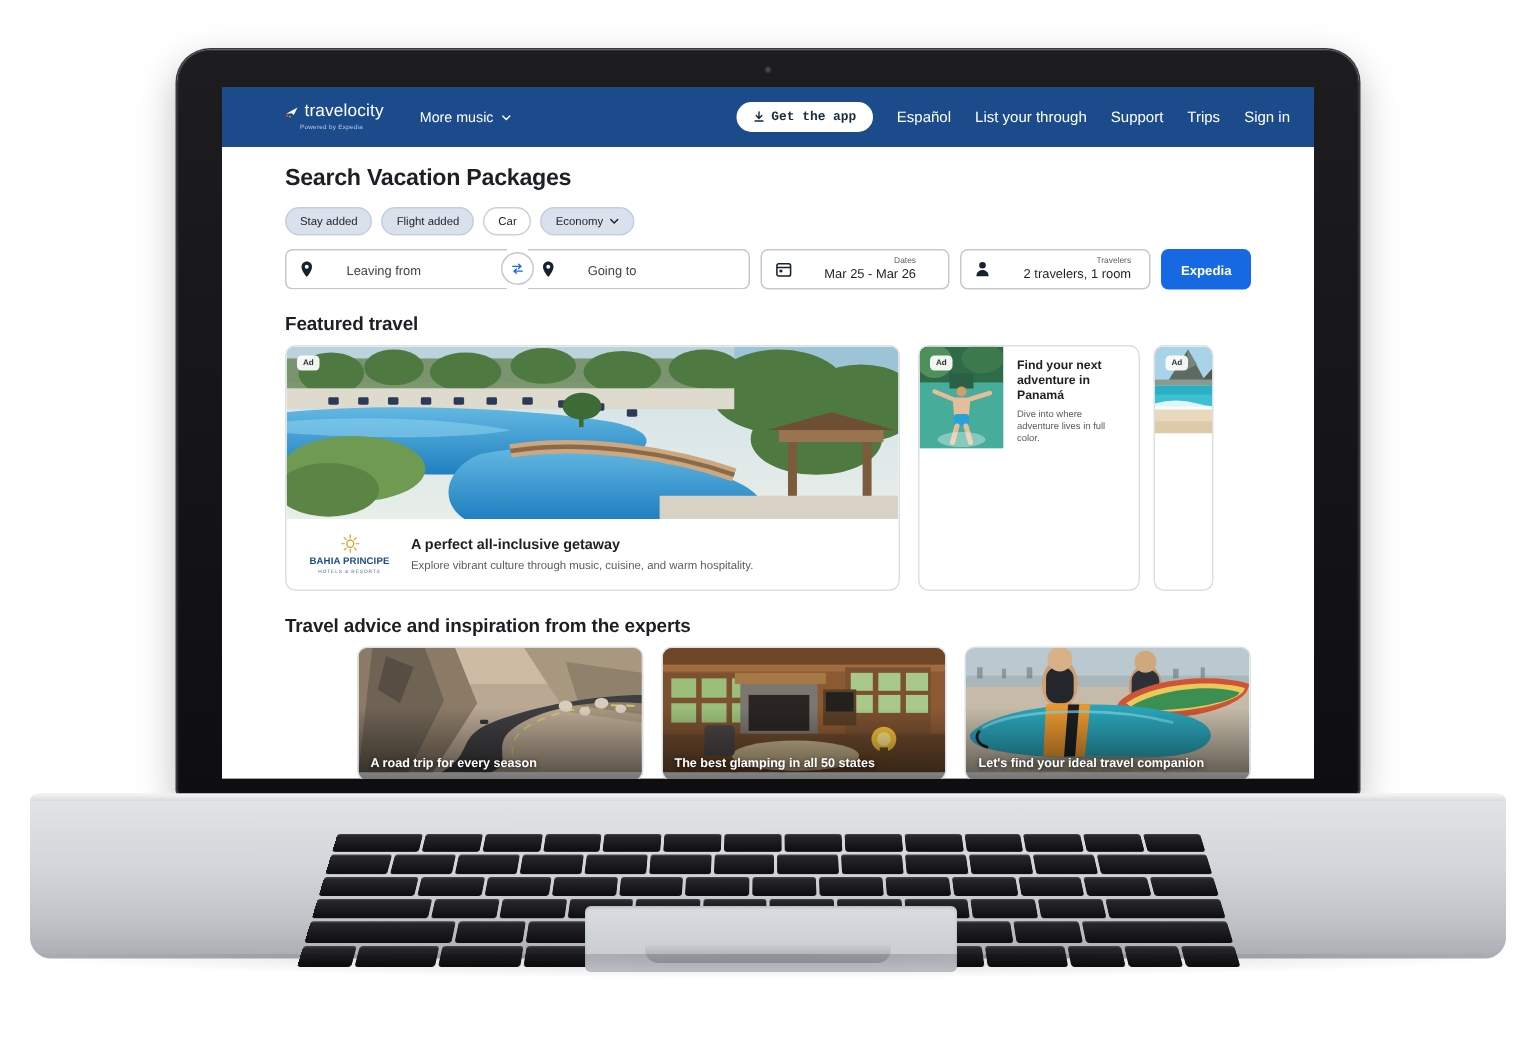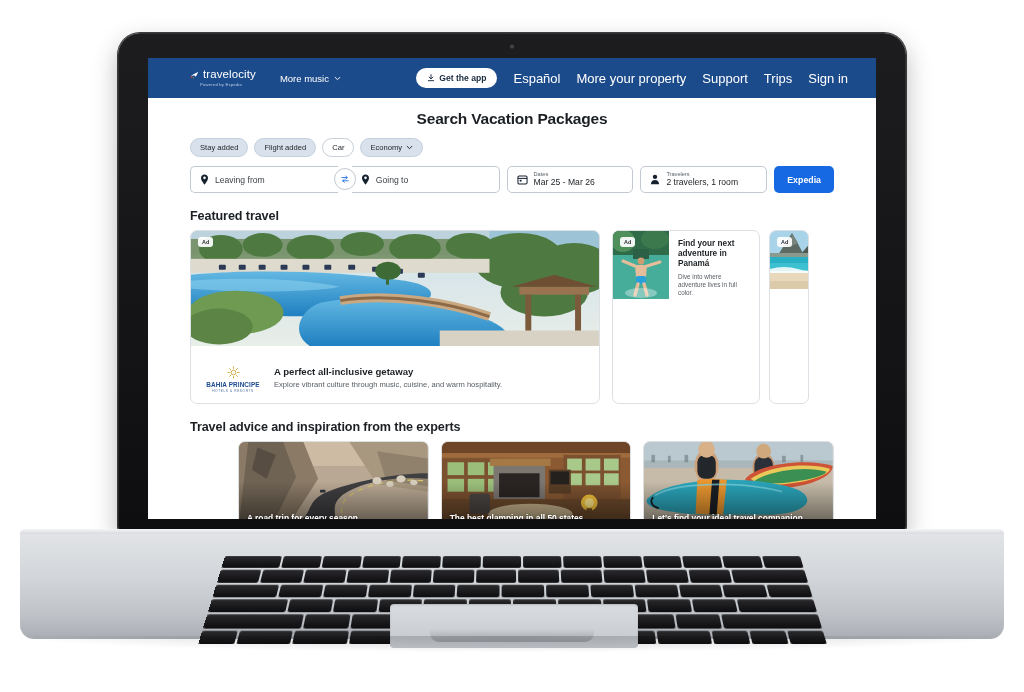--- a/index.html
+++ b/index.html
@@ -79,58 +79,58 @@
     border-radius: 4px;
     box-shadow: inset 0 1px 2px rgba(0,0,0,.16);
   }
 
   
   .page { width: 728px; height: 461px; background: #fff; position: relative; }
 
   
   .site-header {
     height: 40px; background: #1c4b8b;
-    display: flex; align-items: center; padding: 0 28px 0 42px;
+    display: flex; align-items: center; padding: 0 16px 0 42px;
   }
   .brand { display: flex; flex-direction: column; line-height: 1; }
   .brand-row { display: flex; align-items: center; gap: 3px; }
   .brand-name { color: #fff; font-size: 11.5px; letter-spacing: .1px; }
   .brand-sub { color: #b9cbe4; font-size: 4.2px; letter-spacing: .2px; margin-top: 2px; margin-left: 10px; }
   .plane-icon { width: 10px; height: 10px; display:block; }
   .more-travel {
     color: #fff; font-size: 9.5px; margin-left: 24px; display: flex; align-items: center; gap: 5px;
     cursor: pointer;
   }
   .chev { width: 7px; height: 7px; display:block; }
   .hdr-right { margin-left: auto; display: flex; align-items: center; gap: 16px; }
   .get-app {
     background: #fff; color: #17293d; font-size: 8.6px; font-weight: 700;
     border-radius: 14px; padding: 5px 11px; display: flex; align-items: center; gap: 4px;
-    border: none; cursor: pointer; font-family: Liberation Sans, sans-serif;
+    border: none; cursor: pointer; font-family: Liberation Mono, monospace;
   }
   .dl-icon { width: 8px; height: 8px; display:block; }
-  .hdr-link { color: #fff; font-size: 13px; cursor: pointer; white-space: nowrap; text-align: center; }
+  .hdr-link { color: #fff; font-size: 10px; cursor: pointer; white-space: nowrap; text-align: center; }
 
   
   .main { padding: 12px 42px 0 42px; }
-  .page-title { font-size: 15.5px; font-weight: 700; color: #1c2024; letter-spacing: -.2px; text-align: center; }
+  .page-title { font-size: 15.5px; font-weight: 700; color: #1c2024; letter-spacing: -.2px; }
 
   .chips { display: flex; gap: 6px; margin-top: 10px; }
   .chip {
     font-size: 7.6px; color: #1c2024; border-radius: 12px;
     padding: 4px 9px; background: #d9e1ec; border: 1px solid #c3cfde;
     display: flex; align-items: center; gap: 4px; cursor: pointer; white-space: nowrap;
   }
   .chip.outline { background: #fff; border: 1px solid #c9d0d8; }
 
   
   .searchbar { display: flex; align-items: center; gap: 7px; margin-top: 9px; }
   .field {
     height: 27px; border: 1px solid #c3c9d1; border-radius: 5px; background: #fff;
-    display: flex; align-items: center; gap: 6px; padding: 0 9px; cursor: pointer;
+    display: flex; align-items: center; gap: 22px; padding: 0 9px; cursor: pointer; text-align: right;
   }
   .field.leaving { width: 154px; border-radius: 5px 0 0 5px; border-right: none; }
   .field.going  { width: 154px; border-radius: 0 5px 5px 0; border-left: none; }
   .swapwrap { position: relative; width: 0; height: 27px; }
   .swap {
     position: absolute; left: -11px; top: 2px; width: 22px; height: 22px; border-radius: 50%;
     background: #fff; border: 1px solid #c3c9d1; display: flex; align-items: center; justify-content: center;
     z-index: 3; cursor: pointer;
   }
   .swap svg { width: 10px; height: 10px; }
@@ -154,21 +154,21 @@
   .featured { display: flex; gap: 12px; }
   .hero-card {
     width: 410px; border: 1px solid #dcdfe3; border-radius: 7px; overflow: hidden; background: #fff;
     cursor: pointer;
   }
   .hero-img { position: relative; height: 116px; overflow: hidden; }
   .ad-badge {
     position: absolute; left: 7px; top: 6px; background: rgba(255,255,255,.92);
     color: #2b2f33; font-size: 5.4px; font-weight: 700; padding: 2px 4px; border-radius: 3px; z-index: 4;
   }
-  .hero-body { display: flex; align-items: flex-start; gap: 10px; padding: 19px 11px 10px; }
+  .hero-body { display: flex; align-items: center; gap: 10px; padding: 9px 11px 10px; }
   .bp-logo { width: 62px; flex: none; text-align: center; }
   .bp-sun { width: 13px; height: 13px; margin: 0 auto 2px; display: block; }
   .bp-name { font-size: 6.4px; font-weight: 700; color: #1d4b8f; letter-spacing: .1px; }
   .bp-sub { font-size: 3.2px; color: #4a6f9e; letter-spacing: .6px; margin-top: 1px; }
   .hero-text h3 { font-size: 9.6px; font-weight: 700; color: #1c2024; }
   .hero-text p { font-size: 7.6px; color: #565d64; margin-top: 3px; }
 
   .side-col { display: flex; flex-direction: row; gap: 9px; width: 197px; }
   .side-card {
     border: 1px solid #dcdfe3; border-radius: 7px; overflow: hidden; background: #fff;
@@ -228,21 +228,21 @@
 
           <div class="hdr-right">
             <button class="get-app">
               <svg class="dl-icon" viewBox="0 0 12 12">
                 <path d="M6 1 V7 M3.2 4.6 L6 7.4 L8.8 4.6" stroke="#17293d" stroke-width="1.4" fill="none" stroke-linecap="round" stroke-linejoin="round"></path>
                 <path d="M2 10 H10" stroke="#17293d" stroke-width="1.4" stroke-linecap="round"></path>
               </svg>
               <span>Get the app</span>
             </button>
             <span class="hdr-link">Español</span>
-            <span class="hdr-link">More your property</span>
+            <span class="hdr-link">List your through</span>
             <span class="hdr-link">Support</span>
             <span class="hdr-link">Trips</span>
             <span class="hdr-link">Sign in</span>
           </div>
         </div>
 
         <div class="main">
 
           <h1 class="page-title">Search Vacation Packages</h1>
 

